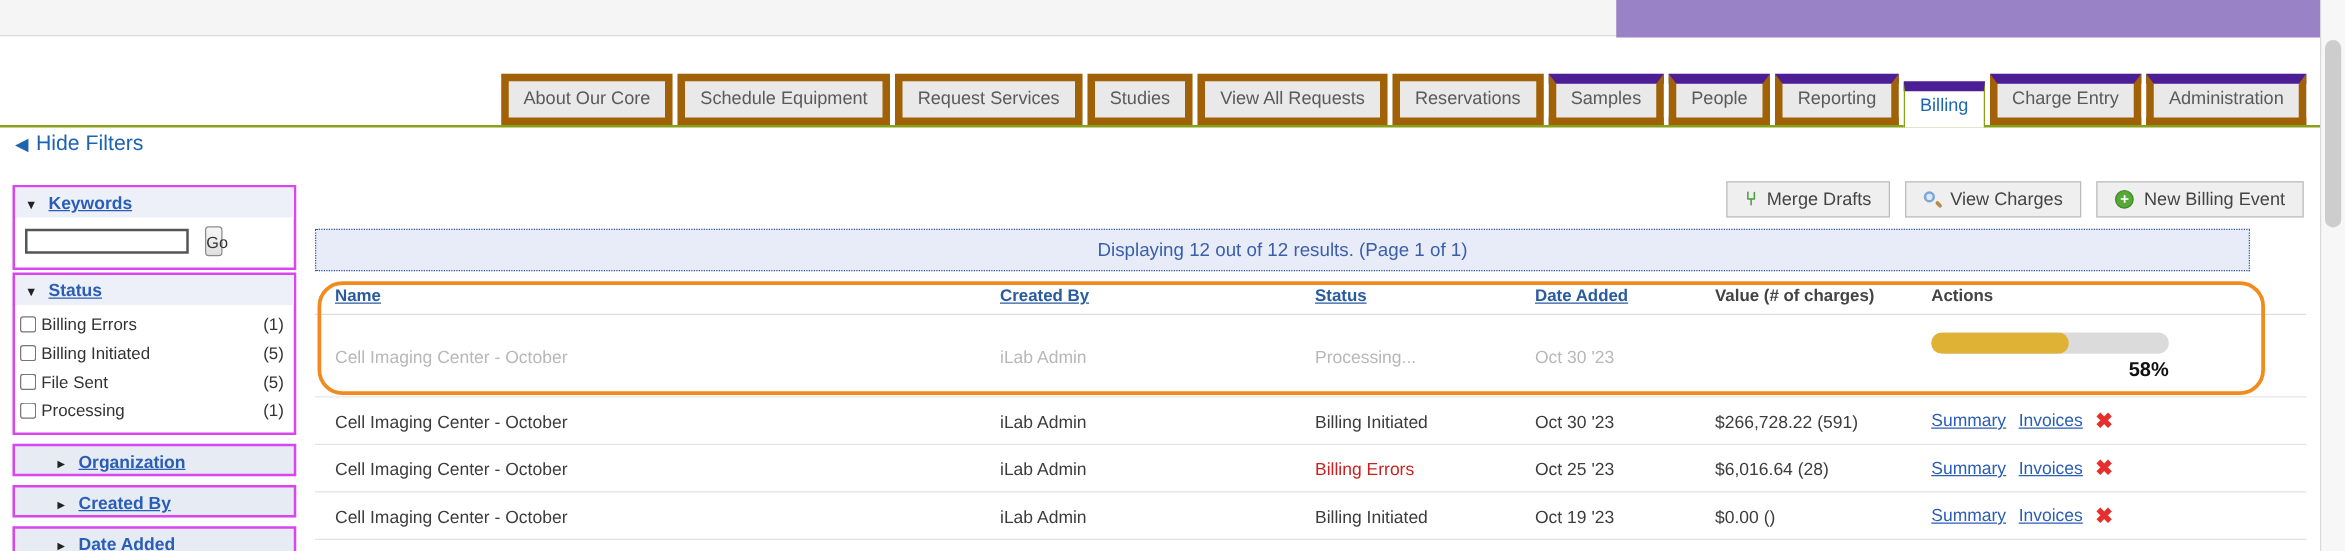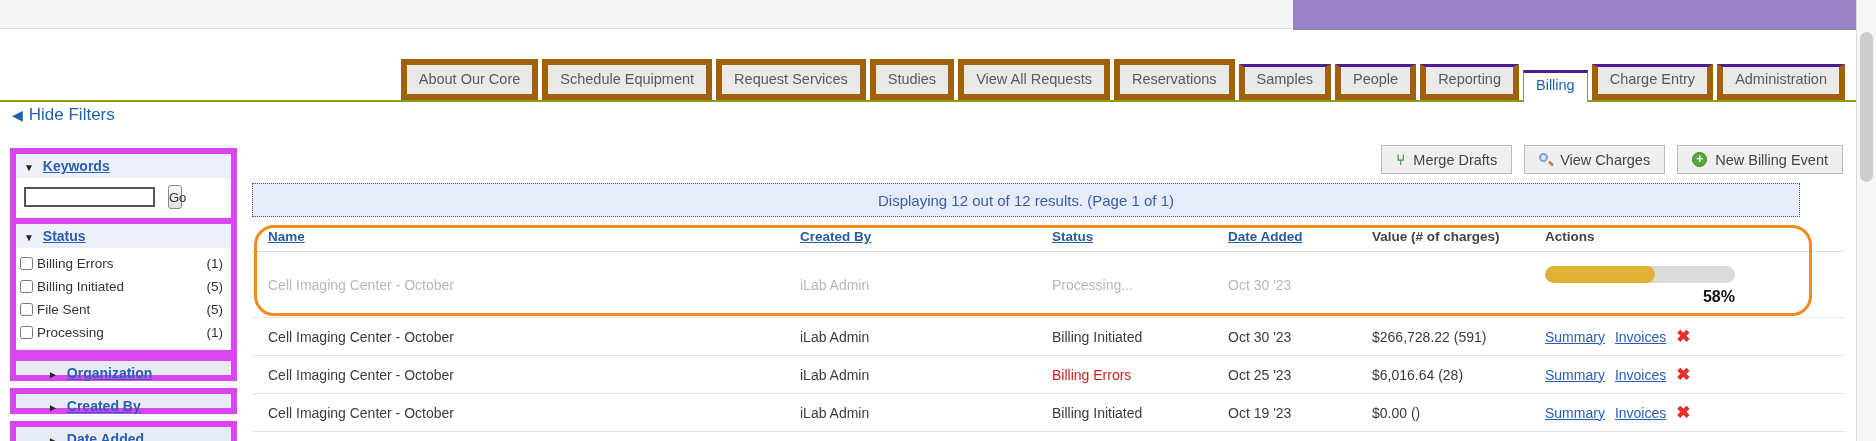--- a/index.html
+++ b/index.html
@@ -11,30 +11,30 @@
   .top-band { position:absolute; left:0; top:0; width:1856px; height:29px; background:#f5f5f6; border-bottom:1px solid #dcdcdc; }
   .purple-bar { position:absolute; left:1293px; top:0; width:563px; height:30px; background:#9a82c7; }
 
   
   .scrollbar { position:absolute; left:1856px; top:0; width:20px; height:441px; background:#f7f7f7; border-left:1px solid #d9d9d9; }
   .scrollbar .thumb { position:absolute; left:3px; top:32px; width:13px; height:150px; background:#cdcdcd; border-radius:7px; }
 
   
   .tabbar { position:absolute; top:66px; left:0; width:1845px; height:34px; display:flex; justify-content:flex-end; align-items:flex-end; gap:4px; z-index:2; }
   .tab { background:#e9e9e9; border:6px solid #a16207; color:#5a5a5a; font-size:14.5px; padding:6px 12px 7px 12px; white-space:nowrap; cursor:pointer; }
-  .tab.orange-top { border-top:3px solid #4c1d95; padding-top:4px; }
+  .tab.orange-top { border-top:8px solid #4c1d95; padding-top:4px; }
   .tab.active { background:#ffffff; color:#1f66b0; border-left:1px solid #86a219; border-right:1px solid #86a219; border-bottom:none; margin-bottom:-2px; padding-bottom:9px; z-index:3; }
   .green-line { position:absolute; left:0; top:100px; width:1856px; height:2px; background:#86a219; }
 
   
   .hide-filters { position:absolute; left:12px; top:105px; color:#1e63b0; font-size:17px; cursor:pointer; }
   .hide-filters .arrow { font-size:14px; margin-right:6px; }
 
   
-  .panel { position:absolute; left:10px; width:227px; border:6px solid #d946ef; background:#fff; }
+  .panel { position:absolute; left:10px; width:227px; border:2px solid #d946ef; background:#fff; }
   .panel-header { background:#edf0f9; padding:4px 8px; font-size:14px; }
   .panel-header .tri { color:#222; font-size:10px; margin-right:5px; }
   .panel-header a { color:#2a5db5; font-weight:bold; text-decoration:underline; cursor:pointer; }
   .kw-body { padding:7px 8px 9px 8px; display:flex; align-items:center; }
   .kw-input { width:131px; height:20px; border:2px solid #555; background:#fff; font-size:13px; padding:0 3px; }
   .go-btn { margin-left:13px; width:14px; height:24px; background:linear-gradient(#f7f7f7,#dfdfdf); border:1px solid #8a8a8a; border-radius:3px; font-size:13px; color:#333; cursor:pointer; }
   .status-items { padding:4px 0 6px 0; }
   .status-item { display:flex; align-items:center; padding:4px 8px 4px 4px; font-size:13.5px; color:#333; }
   .status-item input { width:13px; height:13px; margin-right:4px; }
   .status-item .count { margin-left:auto; }
@@ -56,21 +56,21 @@
   
   .table { position:absolute; left:252px; top:222px; width:1593px; }
   .trow { display:grid; grid-template-columns:532px 252px 176px 144px 173px 1fr; padding-left:16px; align-items:center; }
   .thead { height:30px; border-bottom:1px solid #ddd; font-size:13.5px; }
   .thead a { color:#2a5b9e; font-weight:bold; text-decoration:underline; cursor:pointer; }
   .thead .plain { color:#444; font-weight:bold; }
   .tr { font-size:14px; border-bottom:1px solid #e2e2e2; height:38px; }
   .tr.pending { height:66px; border-bottom:1px solid #e8e8e8; color:#b8b8b8; }
   .tr.pending .cell { color:#b8b8b8; }
   .status-error { color:#cc1f1f; }
-  .actions-cell { display:flex; align-items:center; gap:10px; }
+  .actions-cell { display:flex; align-items:flex-start; gap:10px; }
   .actions-cell a { color:#2a5db5; text-decoration:underline; cursor:pointer; }
   .red-x { color:#e62e2a; font-size:17px; font-weight:bold; line-height:1; cursor:pointer; }
 
   
   .progress-wrap { width:190px; padding-top:2px; }
   .progress-track { width:190px; height:17px; background:#dbdbdb; border-radius:9px; overflow:hidden; }
   .progress-fill { height:17px; background:#dfb236; border-radius:9px; }
   .progress-label { text-align:right; color:#111; font-weight:bold; font-size:16px; margin-top:5px; }
 
   

